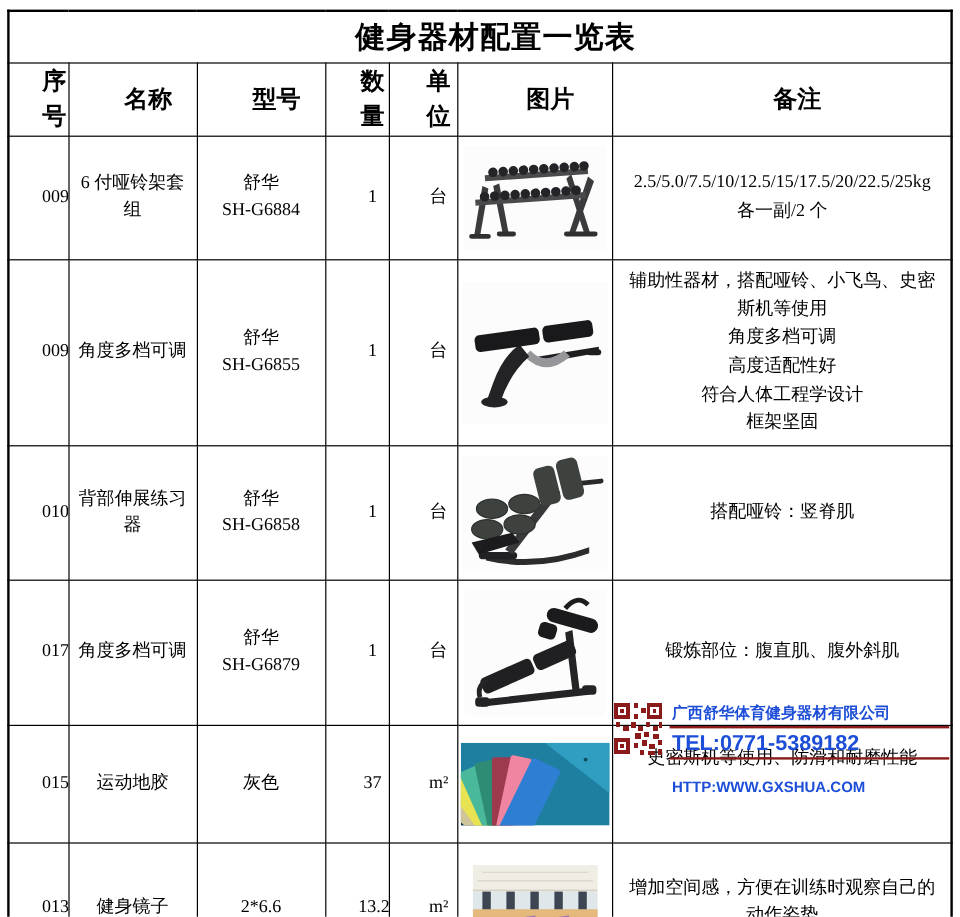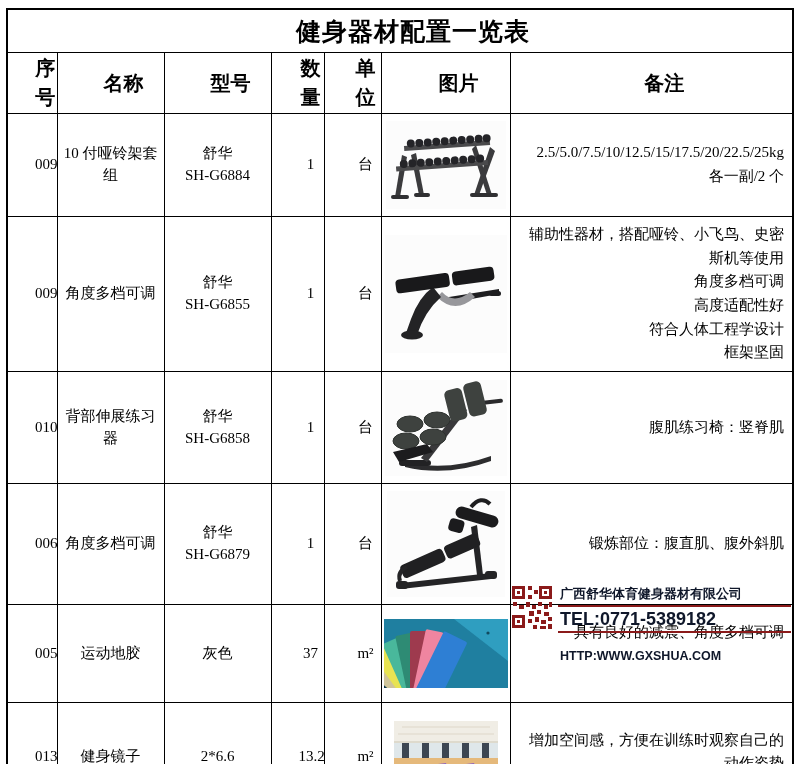--- a/index.html
+++ b/index.html
@@ -17,32 +17,32 @@
     font-weight:bold;font-size:25px;letter-spacing:1px;
   }
   tr.header-row td{
     height:34px;font-family:"Liberation Sans","DejaVu Sans",sans-serif;
     font-weight:bold;font-size:20px;
   }
   .r008 td{height:94px;} .r009 td{height:146px;} .r010 td{height:103px;}
   .r011 td{height:112px;} .r012 td{height:77px;} .r013 td{height:78px;}
   td.model,td.name{white-space:pre-line;padding:0 6px;}
   td.remark{
-    text-align:right;vertical-align:middle;padding:4px 8px 4px 9px;
+    text-align:center;vertical-align:middle;padding:4px 8px 4px 9px;
     white-space:pre-line;font-size:15px;line-height:1.58;
   }
   td.remark.top{vertical-align:top;}
   .r012 td.remark{padding-top:16px;}
   .r013 td.remark{padding-top:26px;line-height:1.5;}
   td.picture-cell{padding:2px;}
   td.picture-cell svg{display:block;margin:0 auto;}
   
   .watermark{
     position:absolute;left:511px;top:584px;width:280px;display:flex;
-    align-items:flex-start;color:#0f172a;
+    align-items:flex-start;color:#1d4ed8;
     font-family:"Liberation Sans","DejaVu Sans",sans-serif;z-index:5;
   }
   .wm-text{flex:1;margin-left:5px;}
   .wm-line1{font-size:13px;font-weight:bold;padding:1px 0 2px 2px;border-bottom:2px solid #8b1a1a;white-space:nowrap;}
   .wm-line2{font-size:18px;font-weight:bold;padding:2px 0 1px 2px;border-bottom:2px solid #8b1a1a;white-space:nowrap;}
   .wm-line3{font-size:12.5px;font-weight:bold;padding:16px 0 0 2px;white-space:nowrap;}
 </style>
 </head>
 <body>
 
@@ -68,21 +68,21 @@
     <td>名称</td>
     <td>型号</td>
     <td>数量</td>
     <td>单位</td>
     <td>图片</td>
     <td>备注</td>
   </tr>
 
   <tr class="r008">
     <td>009</td>
-    <td class="name">10 付哑铃架套组</td>
+    <td class="name">6 付哑铃架套组</td>
     <td class="model">舒华
 SH-G6884</td>
     <td>1</td>
     <td>台</td>
     <td class="picture-cell">
       <svg width="120" height="88" viewBox="0 0 120 88">
         <rect width="120" height="88" fill="#fcfcfc"></rect>
         <path d="M90 24 L106 74 L101 74 L86 28 Z" fill="#3b3b3d"></path>
         <path d="M104 26 L88 74 L93 74 L109 30 Z" fill="#3b3b3d"></path>
         <rect x="84" y="72" width="28" height="4" rx="2" fill="#303032"></rect>
@@ -173,25 +173,25 @@
         </g>
         <g fill="#3e423f" stroke="#2e322f" stroke-width="1">
           <ellipse cx="25" cy="44" rx="13" ry="8"></ellipse>
           <ellipse cx="52" cy="40" rx="13" ry="8"></ellipse>
           <ellipse cx="21" cy="61" rx="13" ry="8"></ellipse>
           <ellipse cx="48" cy="57" rx="13" ry="8"></ellipse>
         </g>
         <path d="M8 72 L42 64 L48 72 L14 82 Z" fill="#1c1c1e"></path>
       </svg>
     </td>
-    <td class="remark">腹肌练习椅：竖脊肌</td>
+    <td class="remark">搭配哑铃：竖脊肌</td>
   </tr>
 
   <tr class="r011">
-    <td>006</td>
+    <td>017</td>
     <td class="name">角度多档可调</td>
     <td class="model">舒华
 SH-G6879</td>
     <td>1</td>
     <td>台</td>
     <td class="picture-cell">
       <svg width="118" height="106" viewBox="0 0 118 106">
         <rect width="118" height="106" fill="#fcfcfc"></rect>
         <path d="M14 92 L104 82 L104 88 L14 98 Z" fill="#242426"></path>
         <rect x="9" y="90" width="12" height="8" rx="3" fill="#242426"></rect>
@@ -204,21 +204,21 @@
           <rect x="10" y="58" width="46" height="14" rx="4" fill="#202022"></rect>
           <rect x="58" y="58" width="36" height="14" rx="4" fill="#202022"></rect>
         </g>
         <path d="M20 76 Q10 80 13 90" stroke="#242426" stroke-width="4" fill="none"></path>
       </svg>
     </td>
     <td class="remark">锻炼部位：腹直肌、腹外斜肌</td>
   </tr>
 
   <tr class="r012">
-    <td>005</td>
+    <td>015</td>
     <td class="name">运动地胶</td>
     <td class="model">灰色</td>
     <td>37</td>
     <td>m²</td>
     <td class="picture-cell">
       <svg width="124" height="69" viewBox="0 0 124 69">
         <rect width="124" height="69" fill="#1f7fa0"></rect>
         <path d="M70 0 L124 0 L124 42 Z" fill="#2f9ec0"></path>
         <path d="M0 69 L44 69 L0 30 Z" fill="#123a4c"></path>
         <g>
@@ -240,21 +240,21 @@
           <g transform="translate(34 86) rotate(12)">
                   <rect x="-8" y="-76" width="18" height="78" rx="2" fill="#ef85a0"></rect>
                 </g>
           <g transform="translate(34 86) rotate(26)">
                   <rect x="-9" y="-78" width="26" height="80" rx="2" fill="#2e7fd4"></rect>
                 </g>
         </g>
         <circle cx="104" cy="14" r="1.6" fill="#114a5e"></circle>
       </svg>
     </td>
-    <td class="remark top">具有良好的减震、角度多档可调</td>
+    <td class="remark top">史密斯机等使用、防滑和耐磨性能</td>
   </tr>
 
   <tr class="r013">
     <td>013</td>
     <td class="name">健身镜子</td>
     <td class="model">2*6.6</td>
     <td>13.2</td>
     <td>m²</td>
     <td class="picture-cell">
       <svg width="104" height="73" viewBox="0 0 104 73">

